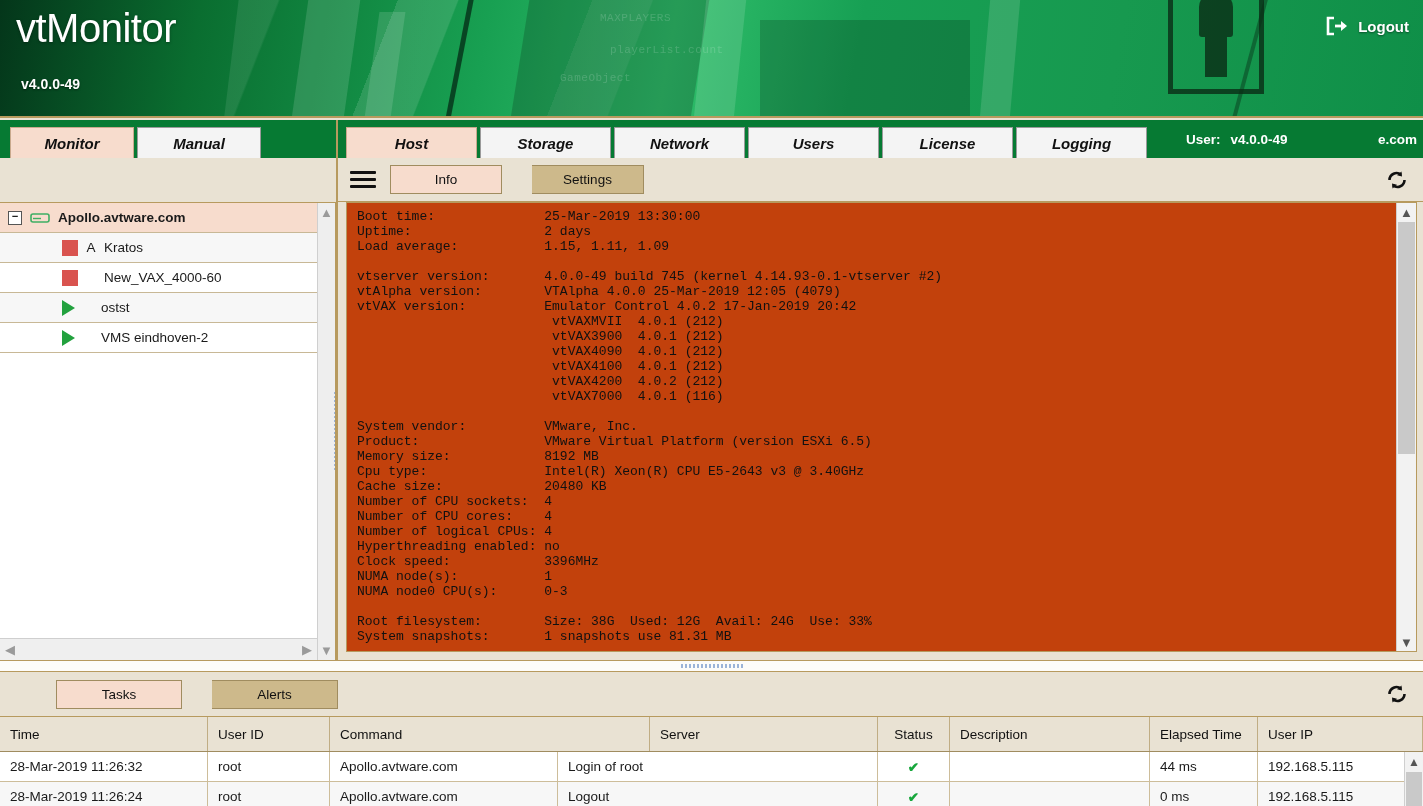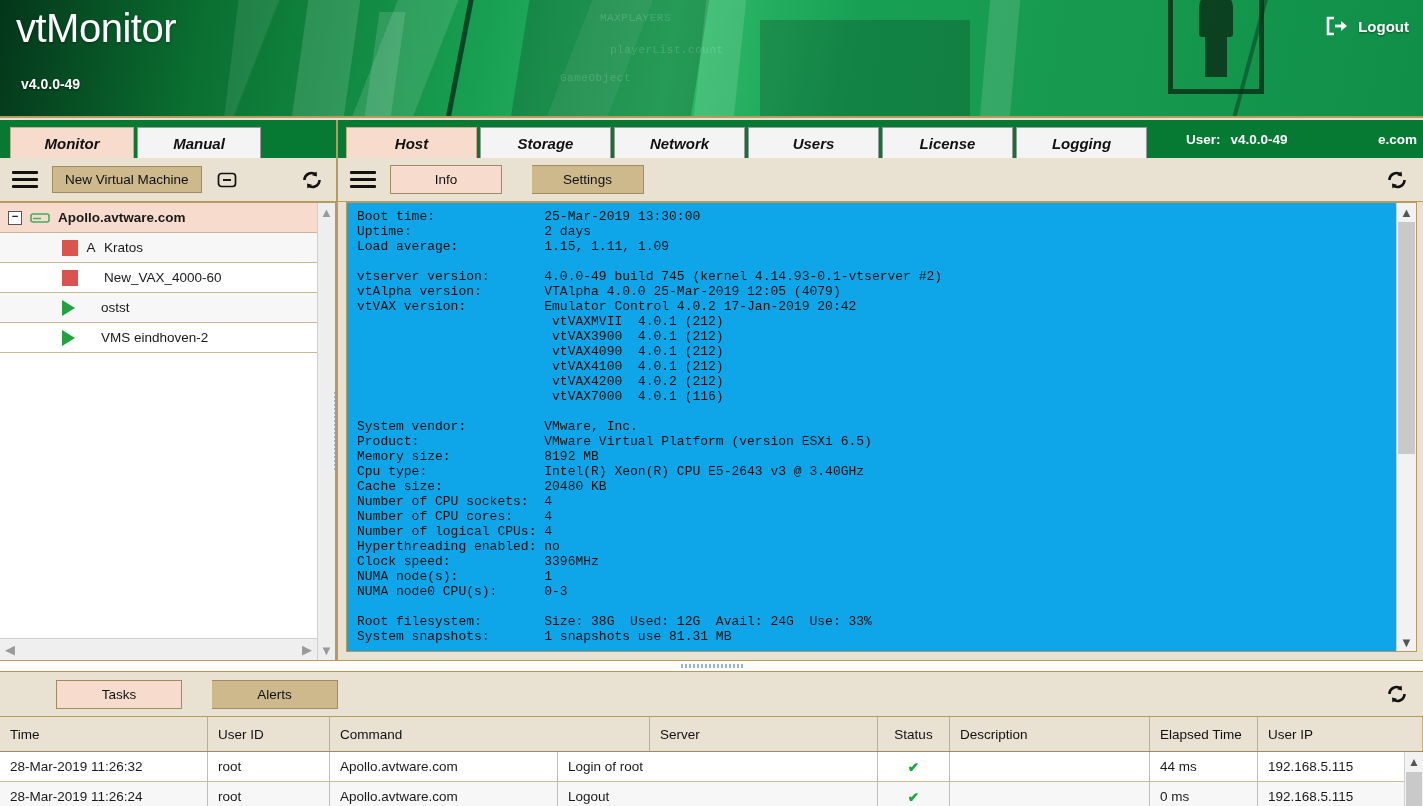--- a/index.html
+++ b/index.html
@@ -176,21 +176,21 @@
     display:flex; align-items:center; justify-content:center; cursor:col-resize;
   }
   .vsplit .grip {
     width:4px; height:80px;
     background:repeating-linear-gradient(to bottom,#9cb4d8 0 2px, transparent 2px 4px);
   }
 
   
   .info-panel {
     position:absolute; left:8px; right:6px; top:82px; bottom:8px;
-    background:#0ea5e9; border:1px solid #b79a5e; overflow:hidden;
+    background:#c2410c; border:1px solid #b79a5e; overflow:hidden;
   }
   .info-text {
     position:absolute; left:10px; top:6px; right:22px; bottom:0;
     font-family:"Liberation Mono", monospace; font-size:13px; line-height:15px;
     white-space:pre; color:#111;
   }
   .info-scroll {
     position:absolute; right:0; top:0; bottom:0; width:20px; background:#f2f2f2;
     border-left:1px solid #cfcfcf;
   }
@@ -286,42 +286,20 @@
       <div class="left-col">
         <div class="tabstrip">
           <div class="tab active">
             <span>Monitor</span>
           </div>
           <div class="tab">
             <span>Manual</span>
           </div>
         </div>
 
-        <div class="toolbar">
-          <div class="hamburger">
-              <i></i>
-              <i></i>
-              <i></i>
-            </div>
-          <div class="btn-tan">New Virtual Machine</div>
-          <div class="icon-btn">
-            <svg width="22" height="22" viewBox="0 0 22 22">
-              <rect x="2.5" y="4.5" width="17" height="13" rx="3" fill="none" stroke="#111" stroke-width="1.7"></rect>
-              <path d="M7 11 H15" stroke="#111" stroke-width="1.9"></path>
-            </svg>
-          </div>
-          <div class="icon-btn" style="margin-left:48px;">
-            <svg width="24" height="22" viewBox="0 0 24 22">
-              <path d="M4.5 11a7 7 0 0 1 11.5-5.3" fill="none" stroke="#111" stroke-width="2.6"></path>
-              <path d="M19.5 11a7 7 0 0 1-11.5 5.3" fill="none" stroke="#111" stroke-width="2.6"></path>
-              <path d="M16.5 2.5 L17 7.5 L12 6.2 Z" fill="#111"></path>
-              <path d="M7.5 19.5 L7 14.5 L12 15.8 Z" fill="#111"></path>
-            </svg>
-          </div>
-        </div>
 
         <div class="tree-panel">
           <div class="tree-list">
             <div class="tree-row root">
               <span class="expander">−</span>
               <span class="srv-icon">
                 <svg width="20" height="14" viewBox="0 0 20 14">
                   <rect x="1" y="3" width="18" height="8" rx="2" fill="none" stroke="#3fae63" stroke-width="1.6"></rect>
                   <path d="M3 7.5 H11" stroke="#3fae63" stroke-width="1.4"></path>
                 </svg>

